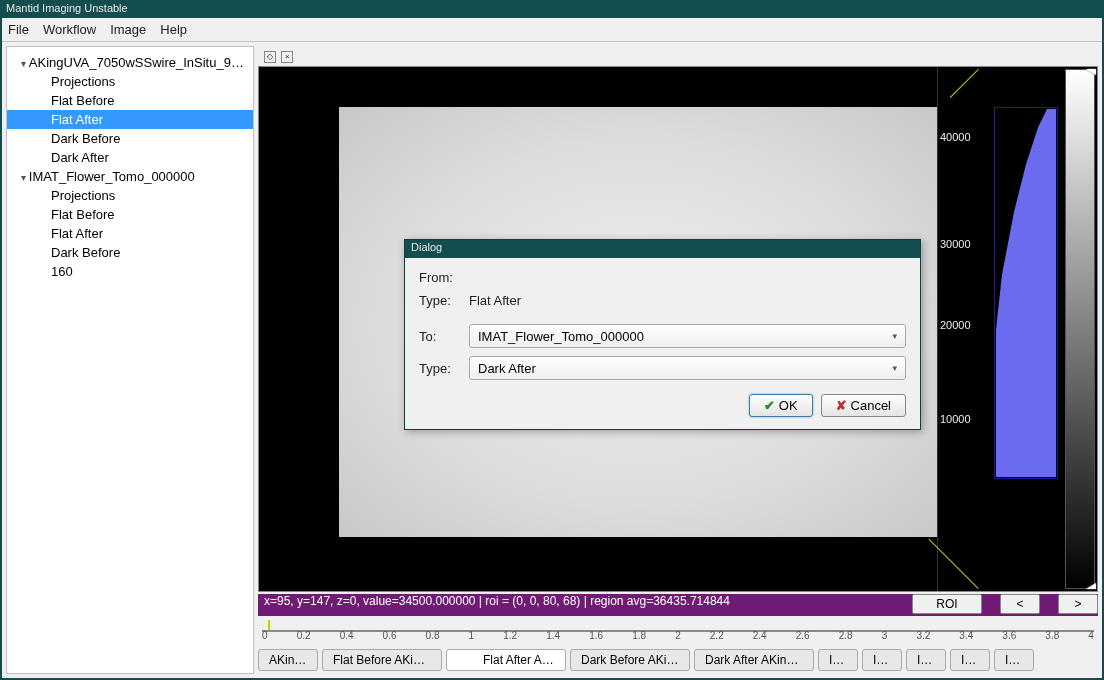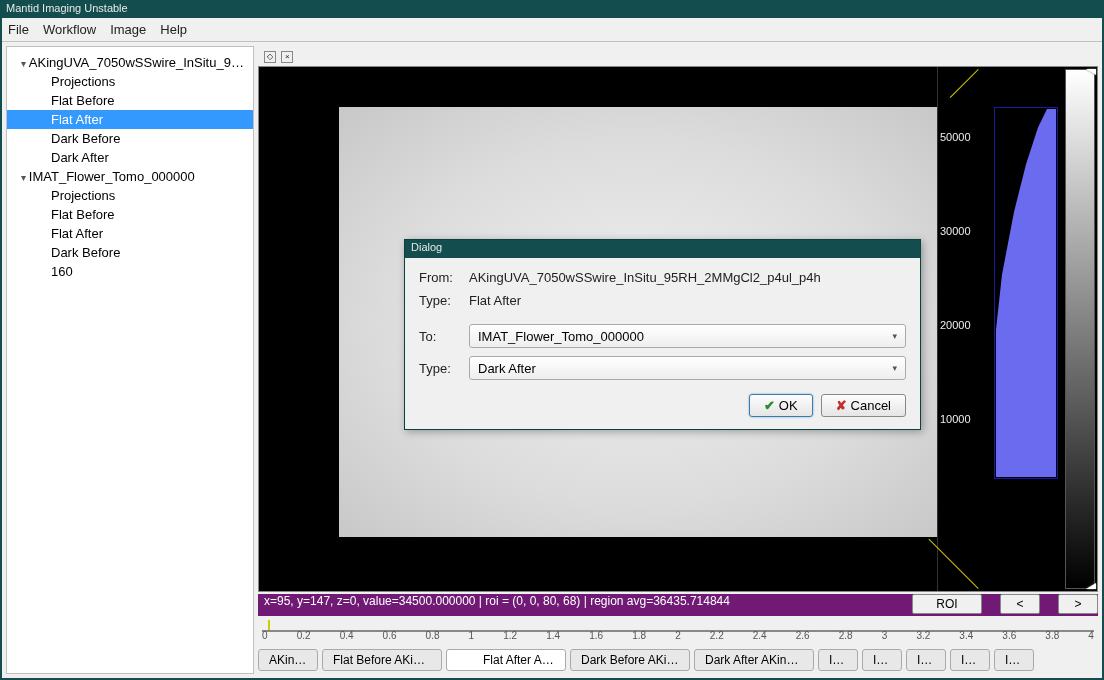--- a/index.html
+++ b/index.html
@@ -93,22 +93,22 @@
       <div class="viewer">
         <div class="image-area">
           <div class="fake-image"></div>
         </div>
         <div class="histogram-pane">
           <div class="hist-plot">
             <div class="yellow-line" style="left:40px; top:2px; height:40px; transform: rotate(45deg); transform-origin: top left;"></div>
             <div class="yellow-line" style="left:40px; bottom:2px; height:70px; transform: rotate(-45deg); transform-origin: bottom left;"></div>
             <div class="hist-border"></div>
             <div class="hist-shape"></div>
-            <span class="hist-axis" style="top:64px">50000</span>
-            <span class="hist-axis" style="top:158px">30000</span>
+            <span class="hist-axis" style="top:64px">40000</span>
+            <span class="hist-axis" style="top:171px">30000</span>
             <span class="hist-axis" style="top:252px">20000</span>
             <span class="hist-axis" style="top:346px">10000</span>
           </div>
           <div class="gradient-bar">
             <div class="tri-top"></div>
             <div class="tri-bot"></div>
           </div>
         </div>
       </div>
 
@@ -162,21 +162,20 @@
       </div>
     </div>
   </div>
 </div>
 
 <div class="dialog">
   <div class="dialog-title">Dialog</div>
   <div class="dialog-body">
     <div class="dlg-row">
       <span class="dlg-label">From:</span>
-      <span class="dlg-value">AKingUVA_7050wSSwire_InSitu_95RH_2MMgCl2_p4ul_p4h</span>
     </div>
     <div class="dlg-row">
       <span class="dlg-label">Type:</span>
       <span class="dlg-value">Flat After</span>
     </div>
     <div style="height:8px"></div>
     <div class="dlg-row">
       <span class="dlg-label">To:</span>
       <div class="dlg-select">
           <span>IMAT_Flower_Tomo_000000</span>

